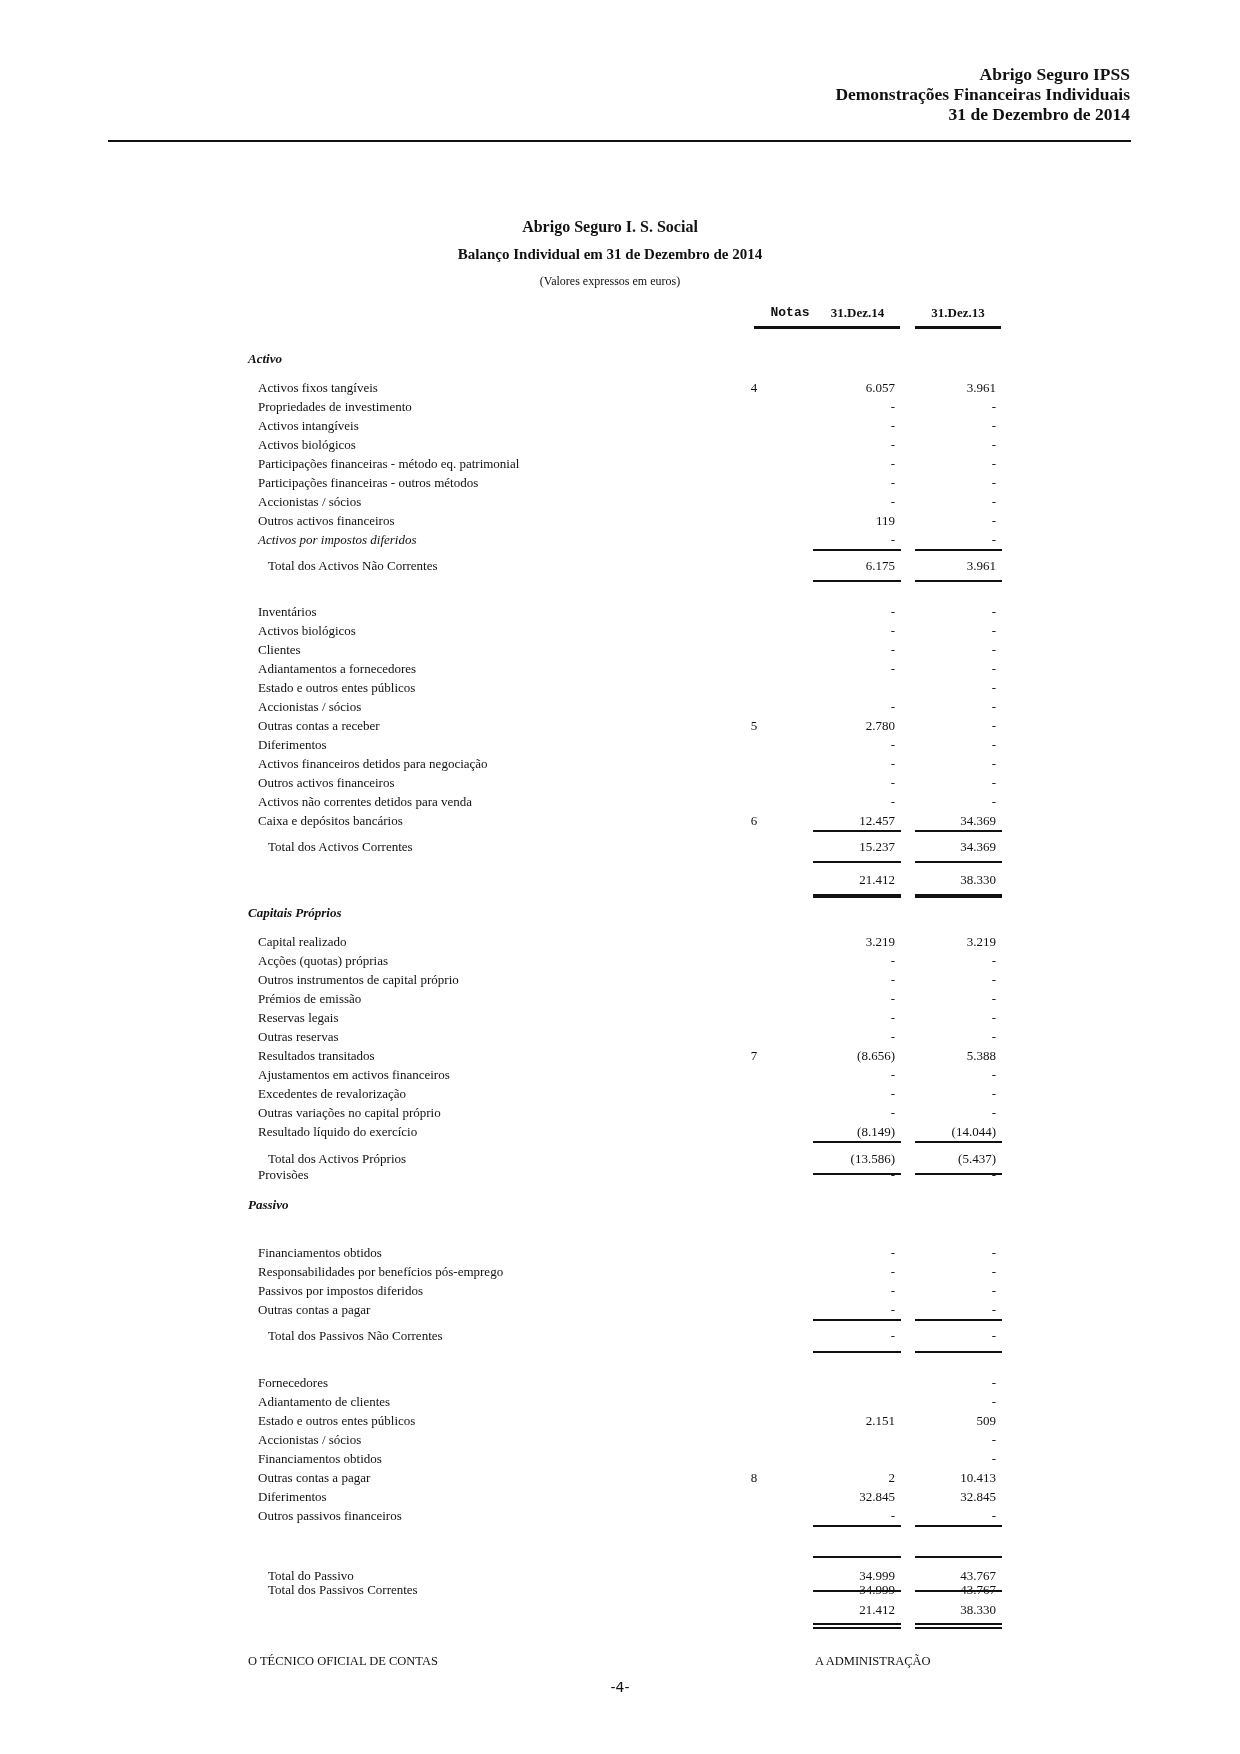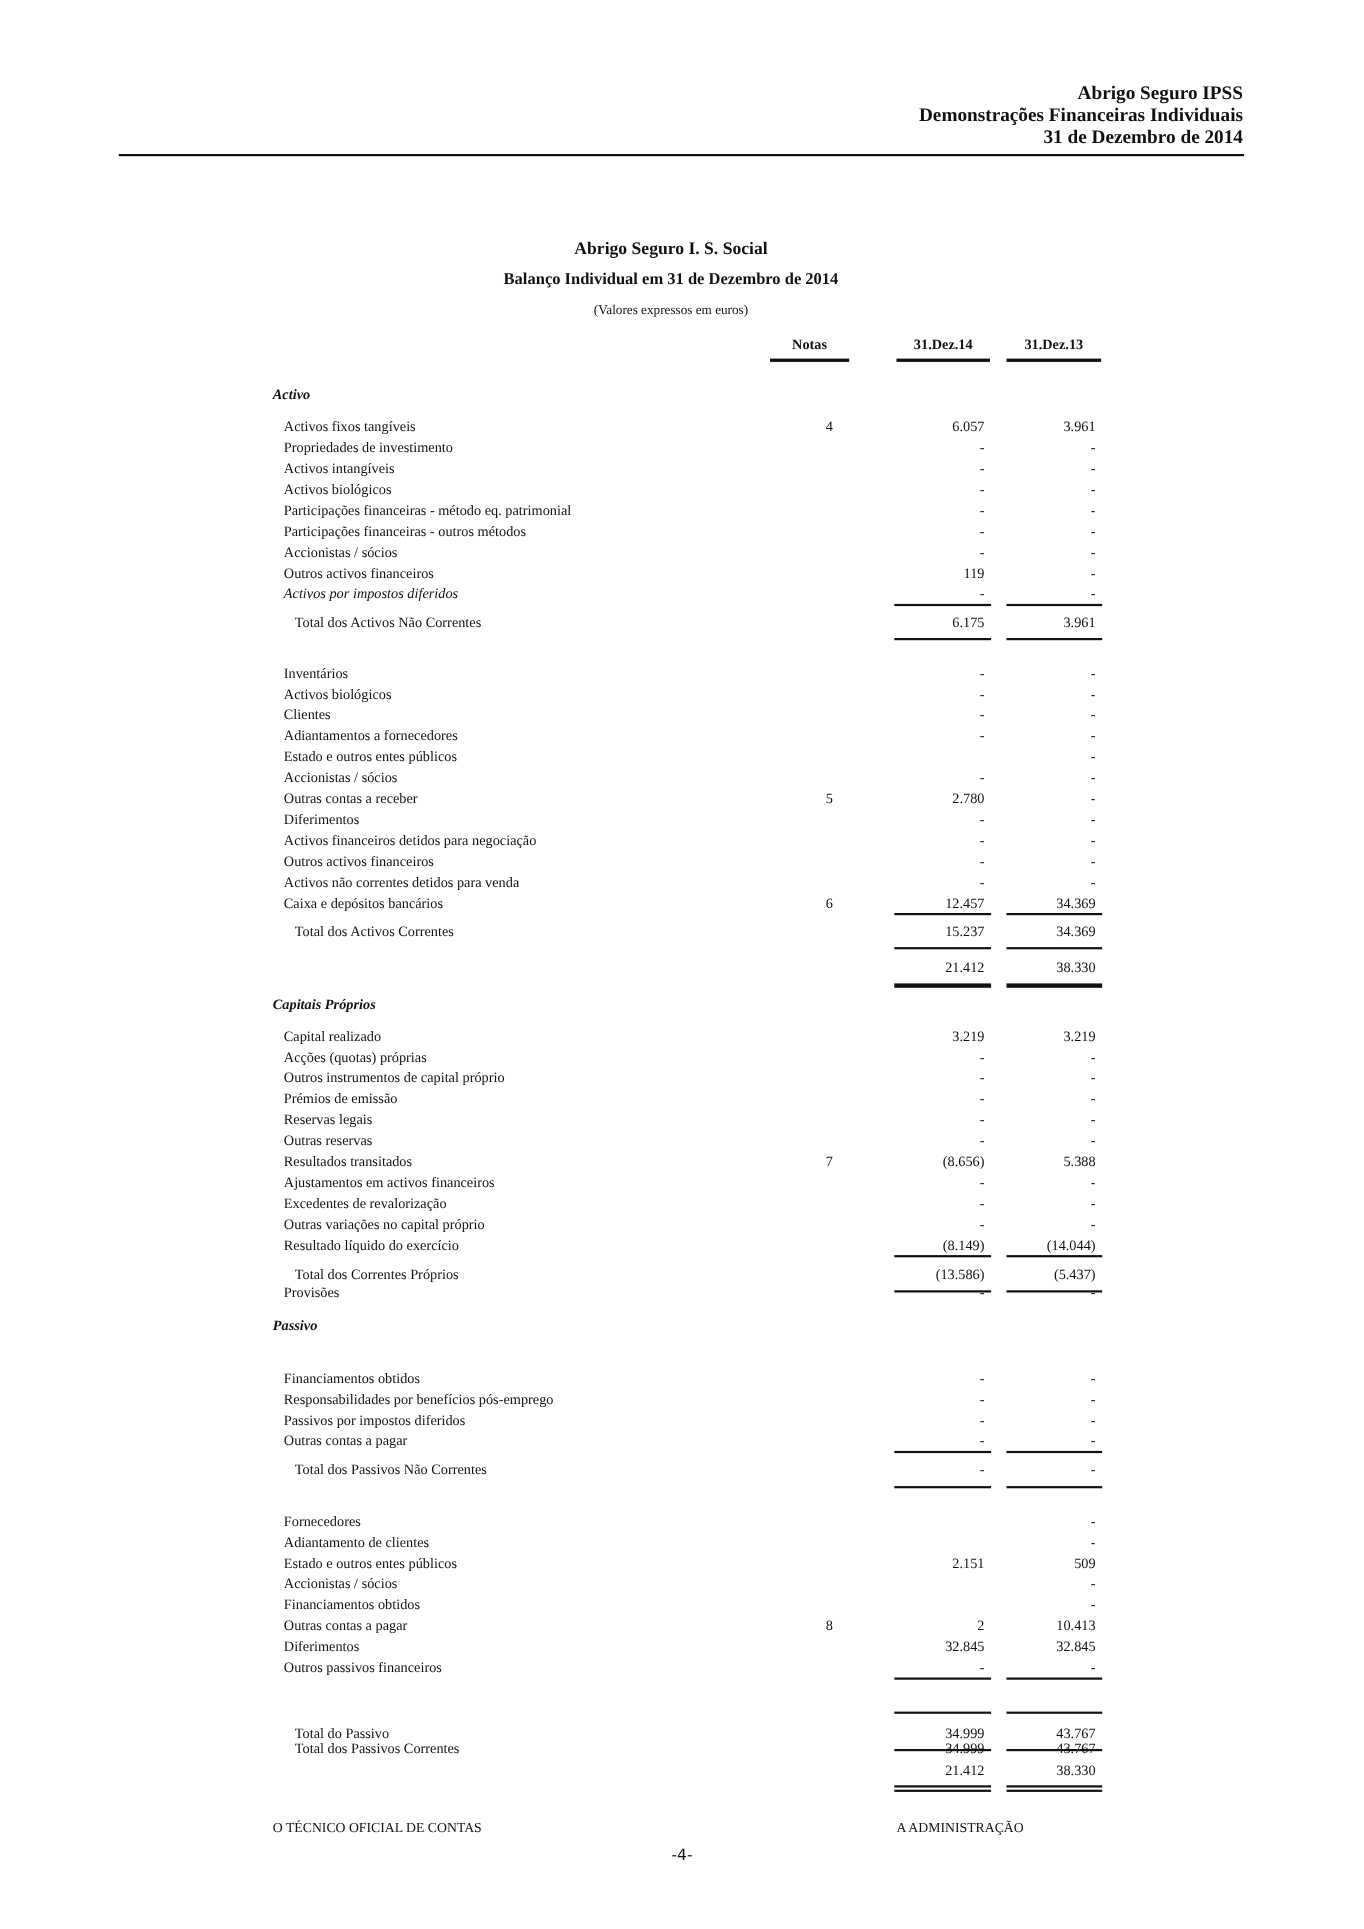--- a/index.html
+++ b/index.html
@@ -1,17 +1,17 @@
 <!DOCTYPE html>
 <html><head>
 <meta charset="utf-8">
 <style>
   html, body { margin: 0; padding: 0; background: #ffffff; }
   body { width: 1240px; height: 1754px; position: relative; font-family: "Liberation Serif", "DejaVu Serif", serif; color: #111; overflow: hidden; }
-  .hdr { position: absolute; right: 110px; top: 74px; text-align: right; font-weight: bold; font-size: 17.5px; line-height: 20px; }
+  .hdr { position: absolute; right: 110px; top: 64px; text-align: right; font-weight: bold; font-size: 17.5px; line-height: 20px; }
   .hdr-rule { position: absolute; left: 108px; top: 140px; width: 1023px; height: 2px; background: #111; }
   .title { position: absolute; left: 0; width: 1240px; text-align: center; font-weight: bold; }
   .t1 { top: 218px; font-size: 16px; left: -10px; }
   .t2 { top: 246px; font-size: 15px; left: -10px; }
   .t3 { top: 274px; font-size: 12px; font-weight: normal; left: -10px; }
   .colhdr { position: absolute; top: 305px; font-weight: bold; font-size: 13px; text-align: center; }
   .colhdr .ul { position: absolute; left: 0; right: 0; top: 21px; height: 2.5px; background: #111; }
   .row { position: absolute; left: 0; width: 1240px; height: 18px; font-size: 13px; line-height: 18px; }
   .row .lbl { position: absolute; left: 258px; white-space: nowrap; }
   .row.total .lbl { left: 268px; }
@@ -35,21 +35,21 @@
   <div>Abrigo Seguro IPSS</div>
   <div>Demonstrações Financeiras Individuais</div>
   <div>31 de Dezembro de 2014</div>
 </div>
 <div class="hdr-rule"></div>
 
 <div class="title t1">Abrigo Seguro I. S. Social</div>
 <div class="title t2">Balanço Individual em 31 de Dezembro de 2014</div>
 <div class="title t3">(Valores expressos em euros)</div>
 
-<div class="colhdr" style="left:700px;width:72px;">
+<div class="colhdr" style="left:754px;width:72px;font-family:Liberation Mono, monospace;">
   <span>Notas</span><div class="ul"></div>
 </div>
 <div class="colhdr" style="left:815px;width:85px;">
   <span>31.Dez.14</span><div class="ul"></div>
 </div>
 <div class="colhdr" style="left:915px;width:86px;">
   <span>31.Dez.13</span><div class="ul"></div>
 </div>
 
 <div class="row section" style="top:350px;">
@@ -278,21 +278,21 @@
 <div class="row" style="top:1123px;">
     <span class="lbl">Resultado líquido do exercício</span>
     <span class="note"></span>
     <span class="v14">(8.149)</span>
     <span class="v13">(14.044)</span>
   </div>
 <div class="line c14" style="top:1141px;"></div>
 <div class="line c13" style="top:1141px;"></div>
 
 <div class="row total" style="top:1150px;">
-    <span class="lbl">Total dos Correntes Próprios</span>
+    <span class="lbl">Total dos Activos Próprios</span>
     <span class="v14">(13.586)</span>
     <span class="v13">(5.437)</span>
   </div>
 <div class="line c14" style="top:1173px;"></div>
 <div class="line c13" style="top:1173px;"></div>
 
 <div class="row section" style="top:1196px;">
   <span class="lbl">Passivo</span>
 </div>
 

